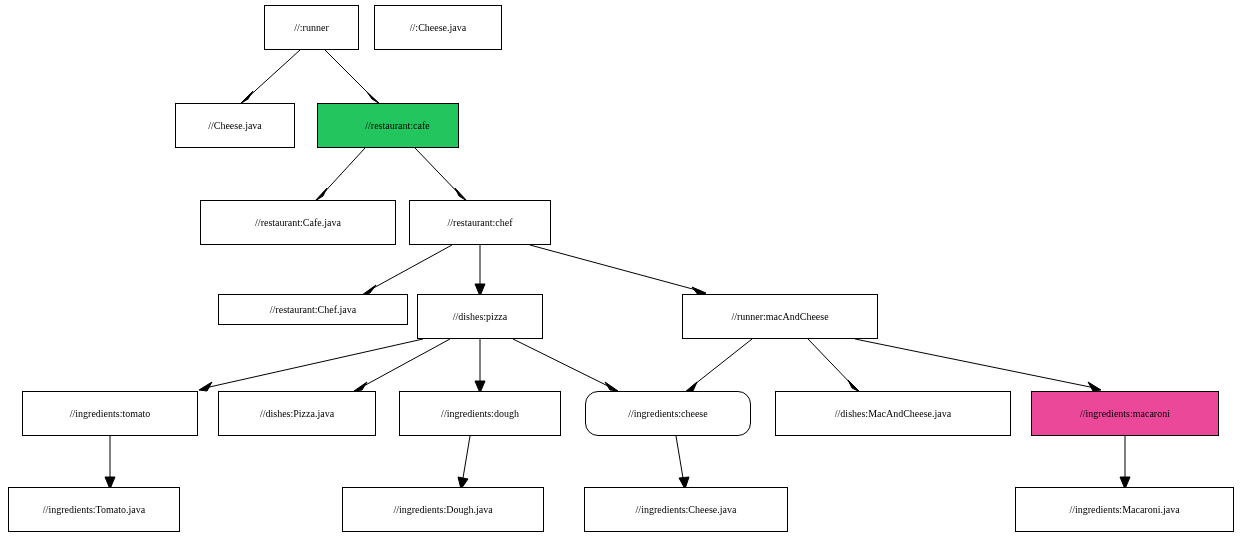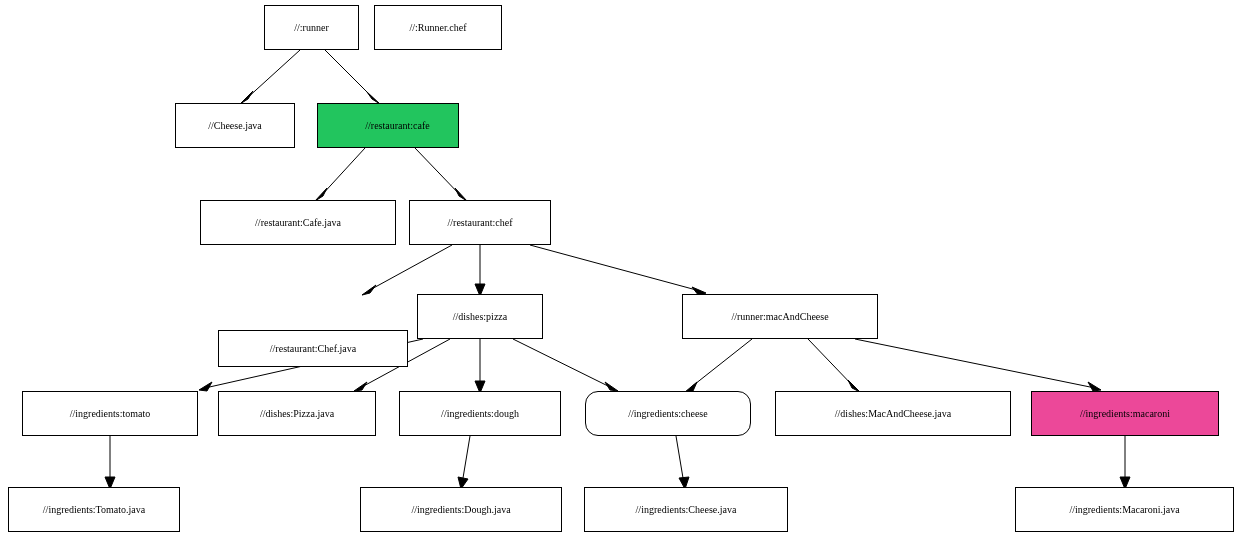--- a/index.html
+++ b/index.html
@@ -81,35 +81,35 @@
       <path d="M 676,436 L 684,484" stroke="#000000" stroke-width="1" fill="none"></path>
       <polygon points="685,489 679,478 689,477" fill="#000000" stroke="#000000" stroke-width="1"></polygon>
       <path d="M 1125,436 L 1125,484" stroke="#000000" stroke-width="1" fill="none"></path>
       <polygon points="1125,489 1120,477 1130,477" fill="#000000" stroke="#000000" stroke-width="1"></polygon>
     </svg>
   <div id="nodes-layer">
       <div class="node" style="left: 264px; top: 5px; width: 95px; height: 45px; background: rgb(255, 255, 255); border-color: rgb(0, 0, 0);">
         <span class="node-label">//:runner</span>
       </div>
       <div class="node" style="left: 374px; top: 5px; width: 128px; height: 45px; background: rgb(255, 255, 255); border-color: rgb(0, 0, 0);">
-        <span class="node-label">//:Runner.chef</span>
+        <span class="node-label">//:Cheese.java</span>
       </div>
       <div class="node" style="left: 175px; top: 103px; width: 120px; height: 45px; background: rgb(255, 255, 255); border-color: rgb(0, 0, 0);">
         <span class="node-label">//Cheese.java</span>
       </div>
       <div class="node" style="left: 317px; top: 103px; width: 142px; height: 45px; background: #22c55e; border-color: rgb(0, 0, 0); padding-left: 19px;">
         <span class="node-label">//restaurant:cafe</span>
       </div>
       <div class="node" style="left: 200px; top: 200px; width: 196px; height: 45px; background: rgb(255, 255, 255); border-color: rgb(0, 0, 0);">
         <span class="node-label">//restaurant:Cafe.java</span>
       </div>
       <div class="node" style="left: 409px; top: 200px; width: 142px; height: 45px; background: rgb(255, 255, 255); border-color: rgb(0, 0, 0);">
         <span class="node-label">//restaurant:chef</span>
       </div>
-      <div class="node" style="left: 218px; top: 294px; width: 190px; height: 37px; background: rgb(255, 255, 255); border-color: rgb(0, 0, 0); margin-top: 36px;">
+      <div class="node" style="left: 218px; top: 294px; width: 190px; height: 31px; background: rgb(255, 255, 255); border-color: rgb(0, 0, 0);">
         <span class="node-label">//restaurant:Chef.java</span>
       </div>
       <div class="node" style="left: 417px; top: 294px; width: 126px; height: 45px; background: rgb(255, 255, 255); border-color: rgb(0, 0, 0);">
         <span class="node-label">//dishes:pizza</span>
       </div>
       <div class="node" style="left: 682px; top: 294px; width: 196px; height: 45px; background: rgb(255, 255, 255); border-color: rgb(0, 0, 0);">
         <span class="node-label">//runner:macAndCheese</span>
       </div>
       <div class="node" style="left: 22px; top: 391px; width: 176px; height: 45px; background: rgb(255, 255, 255); border-color: rgb(0, 0, 0);">
         <span class="node-label">//ingredients:tomato</span>
@@ -125,21 +125,21 @@
       </div>
       <div class="node" style="left: 775px; top: 391px; width: 236px; height: 45px; background: rgb(255, 255, 255); border-color: rgb(0, 0, 0);">
         <span class="node-label">//dishes:MacAndCheese.java</span>
       </div>
       <div class="node" style="left: 1031px; top: 391px; width: 188px; height: 45px; background: #ec4899; border-color: rgb(0, 0, 0);">
         <span class="node-label">//ingredients:macaroni</span>
       </div>
       <div class="node" style="left: 8px; top: 487px; width: 172px; height: 45px; background: rgb(255, 255, 255); border-color: rgb(0, 0, 0);">
         <span class="node-label">//ingredients:Tomato.java</span>
       </div>
-      <div class="node" style="left: 360px; top: 487px; width: 202px; height: 45px; background: rgb(255, 255, 255); border-color: rgb(0, 0, 0);">
+      <div class="node" style="left: 342px; top: 487px; width: 202px; height: 45px; background: rgb(255, 255, 255); border-color: rgb(0, 0, 0);">
         <span class="node-label">//ingredients:Dough.java</span>
       </div>
       <div class="node" style="left: 584px; top: 487px; width: 204px; height: 45px; background: rgb(255, 255, 255); border-color: rgb(0, 0, 0);">
         <span class="node-label">//ingredients:Cheese.java</span>
       </div>
       <div class="node" style="left: 1015px; top: 487px; width: 219px; height: 45px; background: rgb(255, 255, 255); border-color: rgb(0, 0, 0);">
         <span class="node-label">//ingredients:Macaroni.java</span>
       </div>
     </div>
 </div>

